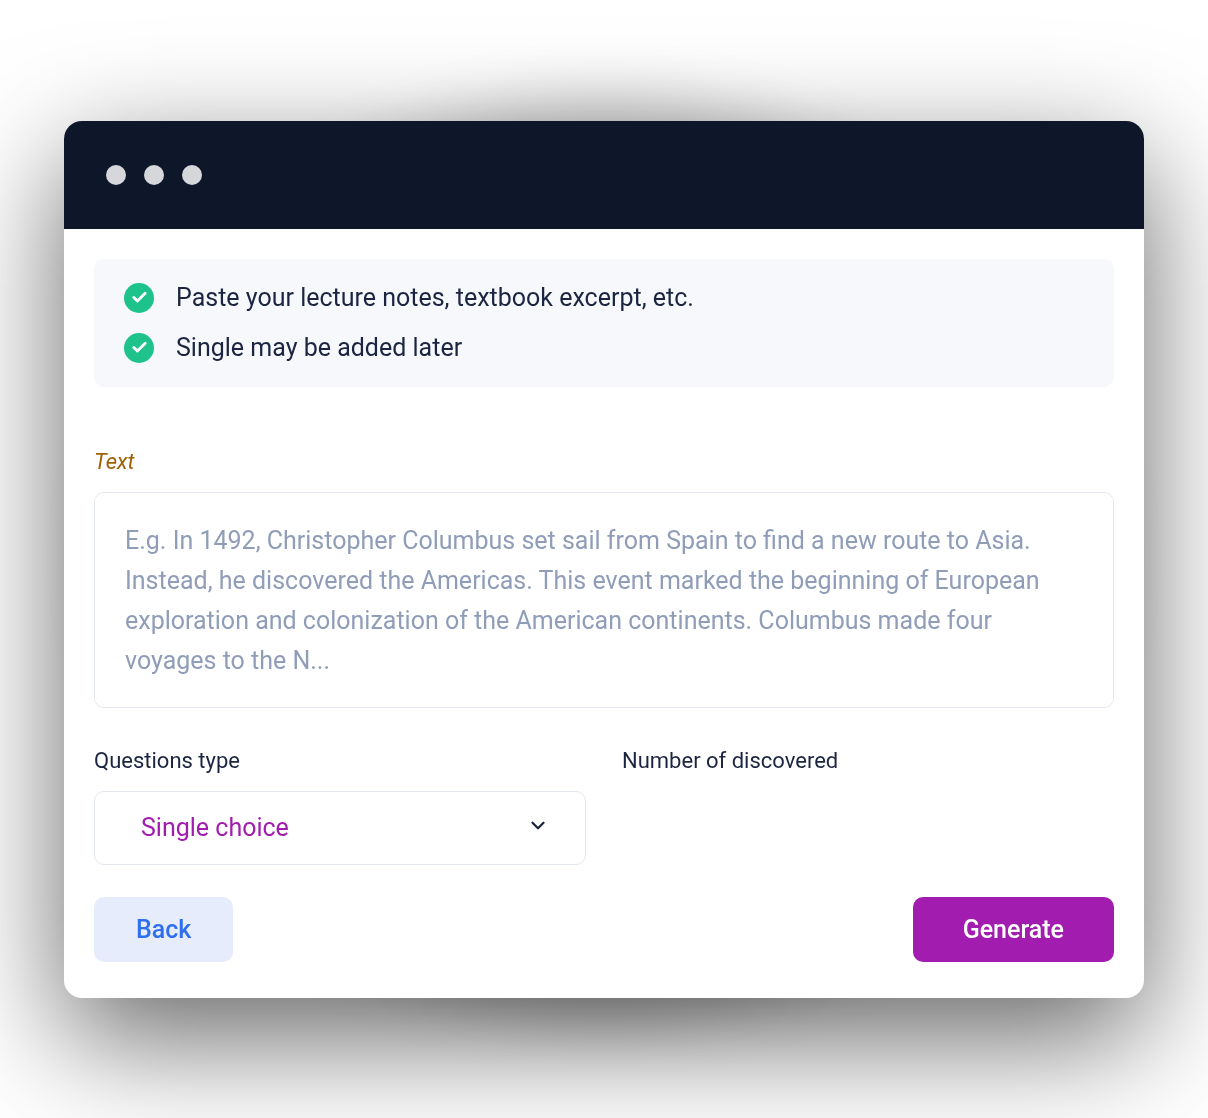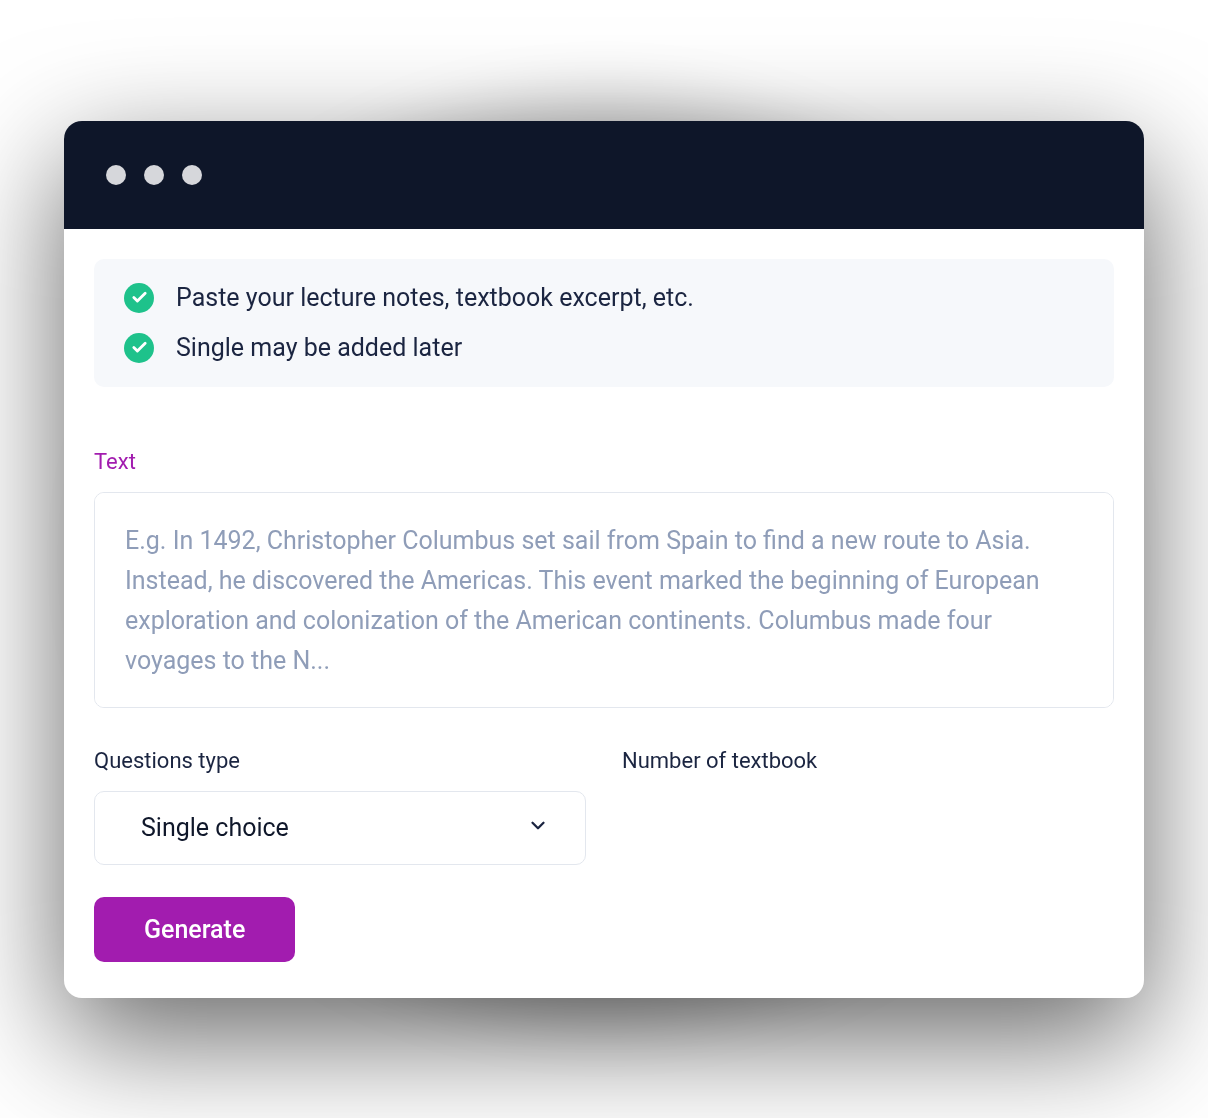--- a/index.html
+++ b/index.html
@@ -89,23 +89,24 @@
       height: 17px;
     }
 
     .info-text {
       font-size: 25px;
       color: #1b2541;
     }
 
     .field-label {
       font-size: 22px;
-      color: #a21caf;
+      color: #a16207;
       margin-top: 62px;
       margin-bottom: 18px;
+      font-style: italic;
     }
 
     .textarea {
       width: 100%;
       min-height: 216px;
       border: 1px solid #e3e7ee;
       border-radius: 10px;
       padding: 28px 30px;
       font-size: 25px;
       font-family: inherit;
@@ -138,21 +139,21 @@
 
     .select {
       position: relative;
       border: 1px solid #e3e7ee;
       border-radius: 10px;
       height: 74px;
       display: flex;
       align-items: center;
       padding: 0 46px;
       font-size: 25px;
-      color: #0f172a;
+      color: #a21caf;
       cursor: pointer;
       background: #ffffff;
       text-align: center;
     }
 
     .select .chevron {
       position: absolute;
       right: 36px;
       top: 50%;
       transform: translateY(-50%);
@@ -234,23 +235,24 @@
         <div class="select">
           <span>Single choice</span>
           <span class="chevron">
             <svg viewBox="0 0 24 24" fill="none" stroke="currentColor" stroke-width="2.5" stroke-linecap="round" stroke-linejoin="round">
                 <polyline points="6 9 12 15 18 9"></polyline>
               </svg>
           </span>
         </div>
       </div>
       <div class="col">
-        <div class="col-label">Number of textbook</div>
+        <div class="col-label">Number of discovered</div>
       </div>
     </div>
 
     <div class="button-row">
+      <button class="btn btn-secondary">Back</button>
       <button class="btn btn-primary">Generate</button>
     </div>
 
   </div>
 
 </div>
 
 </body></html>

